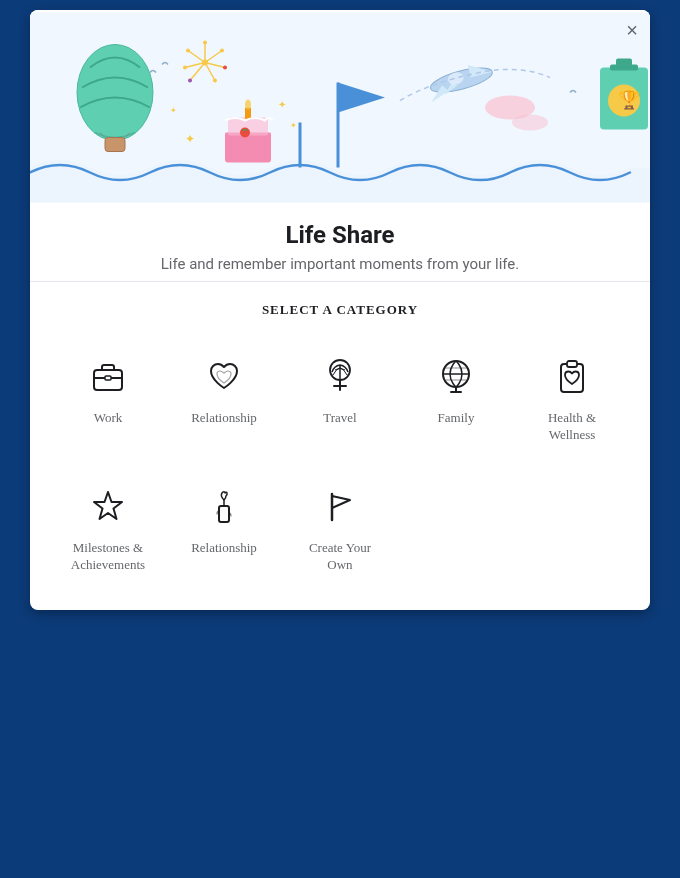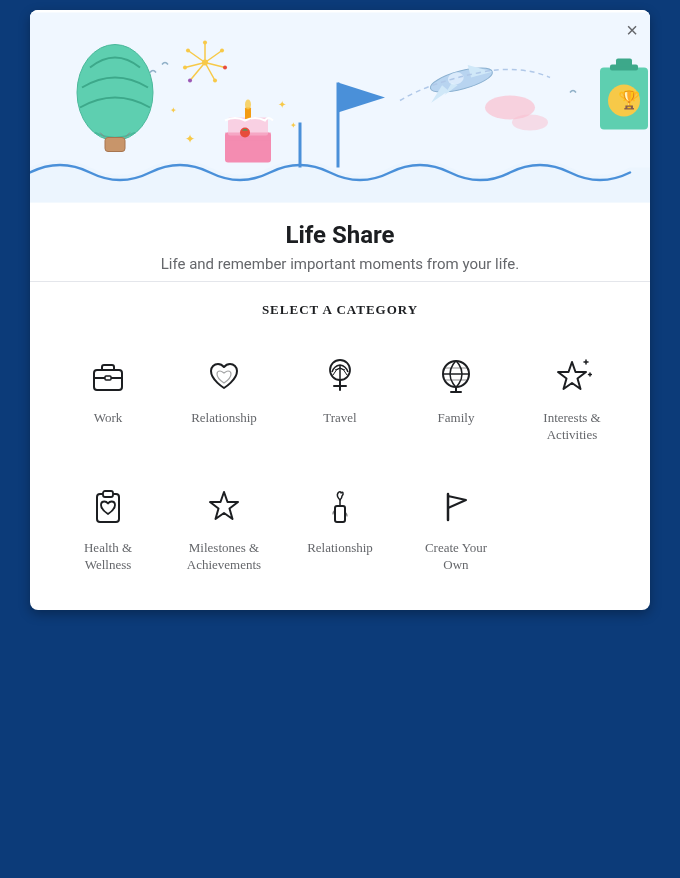--- a/index.html
+++ b/index.html
@@ -286,34 +286,20 @@
               <path d="M20 5C20 5 26 10 26 18C26 26 20 31 20 31" stroke="#1c1e21" stroke-width="1.5"></path>
               <path d="M9 12H31M9 24H31" stroke="#1c1e21" stroke-width="1" opacity="0.5"></path>
 
               <line x1="20" y1="31" x2="20" y2="36" stroke="#1c1e21" stroke-width="2" stroke-linecap="round"></line>
               <line x1="15" y1="36" x2="25" y2="36" stroke="#1c1e21" stroke-width="2" stroke-linecap="round"></line>
             </svg>
           </div>
           <span class="category-label">Family</span>
         </div>
 
-        <div class="category-item">
-          <div class="category-icon">
-            <svg viewBox="0 0 40 40" fill="none" xmlns="http://www.w3.org/2000/svg">
-
-              <path d="M20 6L23.5 16H34L25.5 22.5L28.5 33L20 27L11.5 33L14.5 22.5L6 16H16.5Z" stroke="#1c1e21" stroke-width="2" stroke-linejoin="round"></path>
-
-              <line x1="34" y1="8" x2="34" y2="4" stroke="#1c1e21" stroke-width="1.5" stroke-linecap="round"></line>
-              <line x1="32" y1="6" x2="36" y2="6" stroke="#1c1e21" stroke-width="1.5" stroke-linecap="round"></line>
-              <line x1="38" y1="20" x2="38" y2="17" stroke="#1c1e21" stroke-width="1.5" stroke-linecap="round"></line>
-              <line x1="36.5" y1="18.5" x2="39.5" y2="18.5" stroke="#1c1e21" stroke-width="1.5" stroke-linecap="round"></line>
-            </svg>
-          </div>
-          <span class="category-label">Interests &amp;<br>Activities</span>
-        </div>
 
         <div class="category-item">
           <div class="category-icon">
             <svg viewBox="0 0 40 40" fill="none" xmlns="http://www.w3.org/2000/svg">
               <rect x="9" y="8" width="22" height="28" rx="3" stroke="#1c1e21" stroke-width="2"></rect>
               <rect x="15" y="5" width="10" height="6" rx="2" stroke="#1c1e21" stroke-width="1.8" fill="white"></rect>
               <path d="M20 28C20 28 13 23.5 13 19C13 17 14.5 15.5 16.5 15.5C17.9 15.5 19.1 16.3 20 17.5C20.9 16.3 22.1 15.5 23.5 15.5C25.5 15.5 27 17 27 19C27 23.5 20 28 20 28Z" stroke="#1c1e21" stroke-width="1.8" stroke-linejoin="round"></path>
             </svg>
           </div>
           <span class="category-label">Health &amp;<br>Wellness</span>

